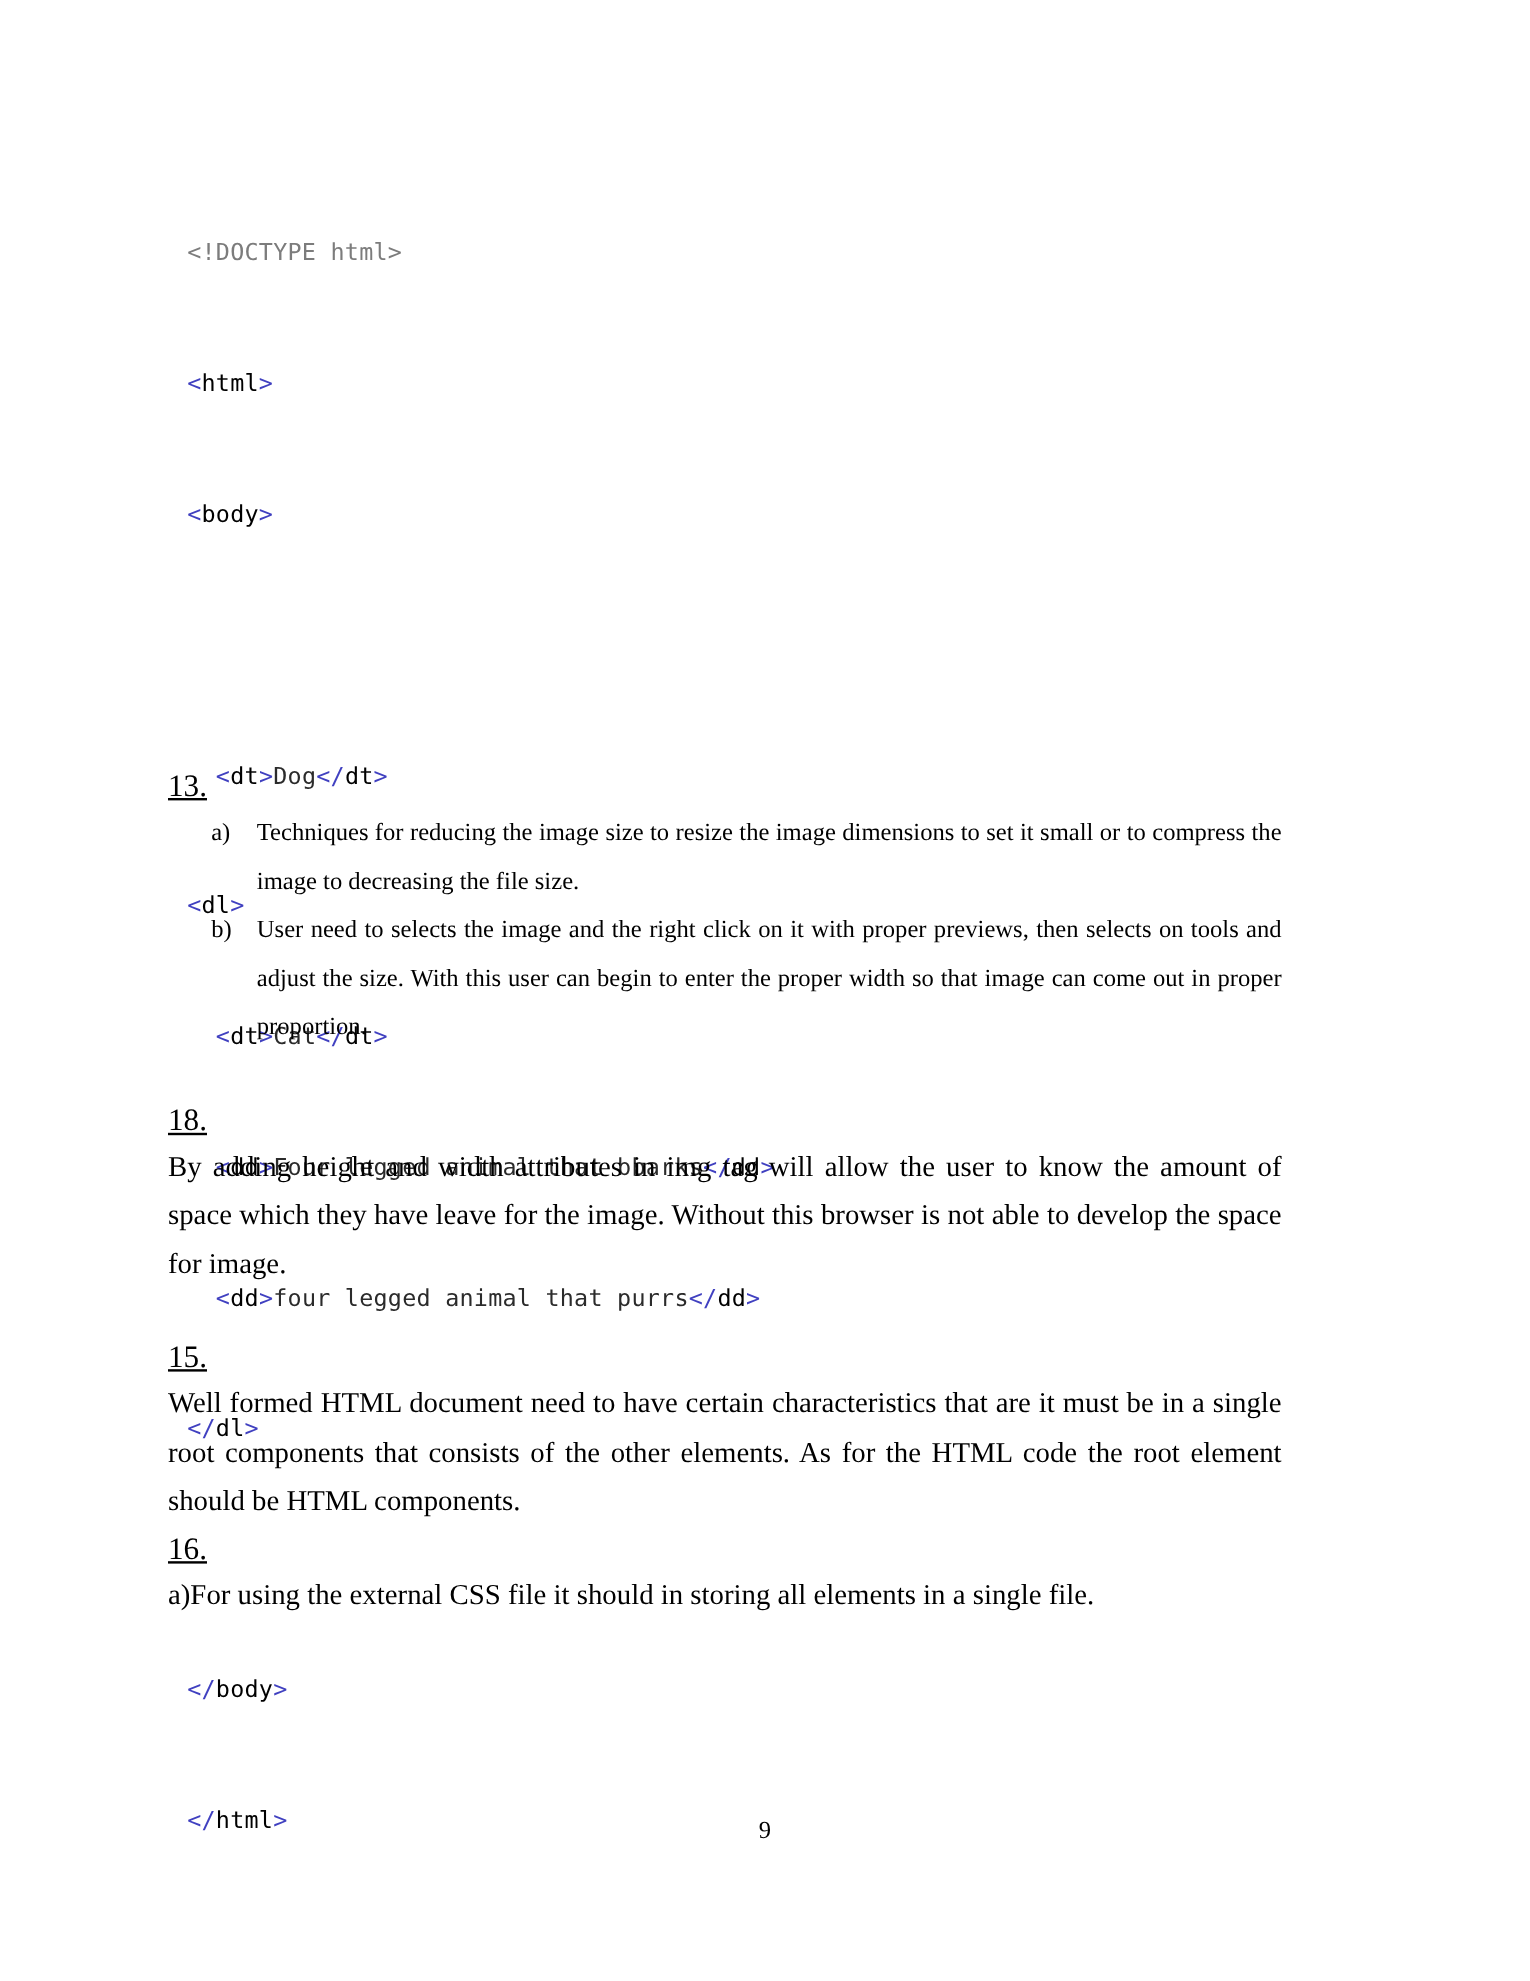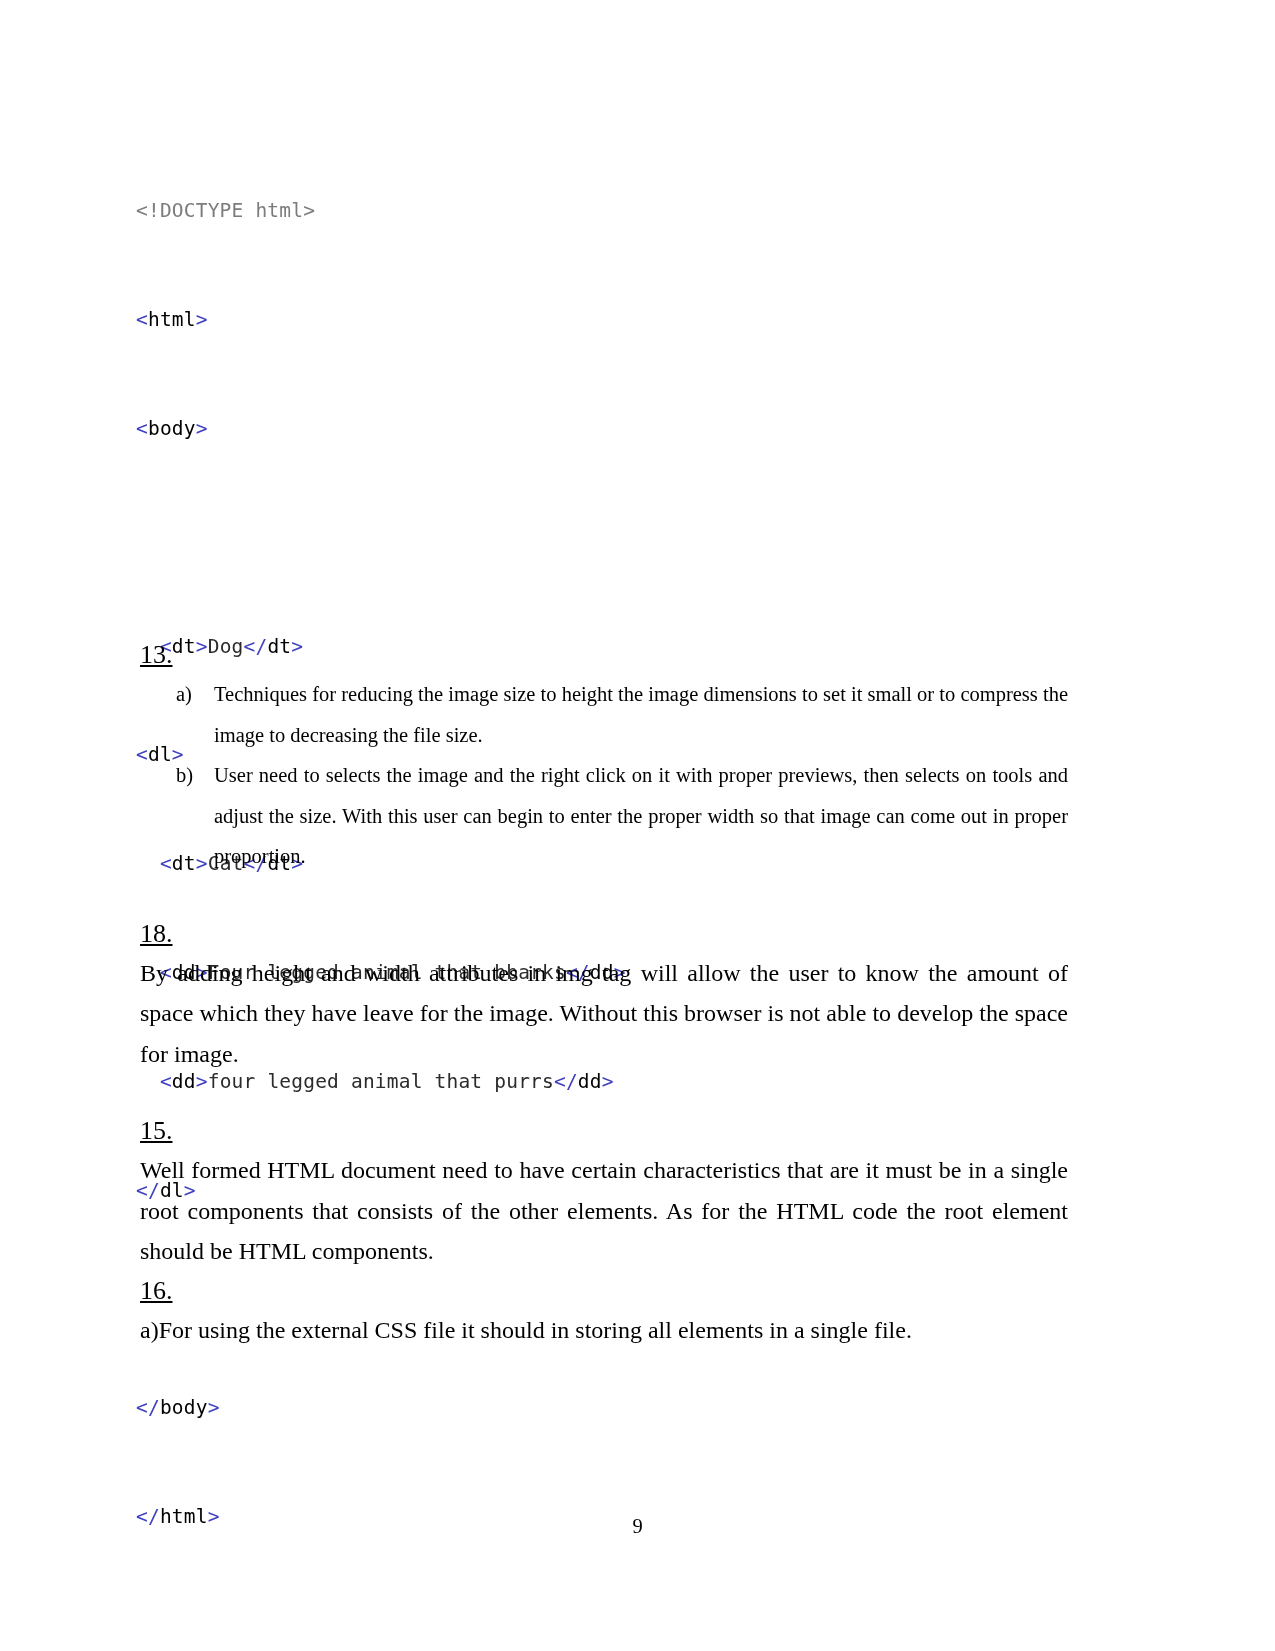--- a/index.html
+++ b/index.html
@@ -13,21 +13,21 @@
     height: 1651px;
     background: #ffffff;
     overflow: hidden;
     font-family: "Liberation Serif", "DejaVu Serif", serif;
     color: #000000;
   }
 
   
   .code-block {
     position: absolute;
-    left: 136px;
+    left: 156px;
     top: 143px;
     width: 560px;
     font-family: "DejaVu Sans Mono", "Liberation Mono", monospace;
     font-size: 19.5px;
     line-height: 27.2px;
     white-space: pre-wrap;
     letter-spacing: 0.2px;
   }
   .code-line { min-height: 27.2px; }
   .cl-doctype { color: #7c7c7c; }
@@ -124,21 +124,21 @@
 
     <div class="code-line"><span class="br">&lt;/</span><span class="tag">html</span><span class="br">&gt;</span></div>
   </div>
 
   <div class="body-area">
 
     <div class="sec-num">13.</div>
     <ul class="olist">
       <li>
         <span class="marker">a)</span>
-        <span>Techniques for reducing the image size to height the image dimensions to set it small or to compress the image to decreasing the file size.</span>
+        <span>Techniques for reducing the image size to resize the image dimensions to set it small or to compress the image to decreasing the file size.</span>
       </li>
       <li>
         <span class="marker">b)</span>
         <span>User need to selects the image and the right click on it with proper previews, then selects on tools and adjust the size. With this user can begin to enter the proper width so that image can come out in proper proportion.</span>
       </li>
     </ul>
 
     <div class="spacer-lg"></div>
 
     <div class="sec-num">18.</div>

